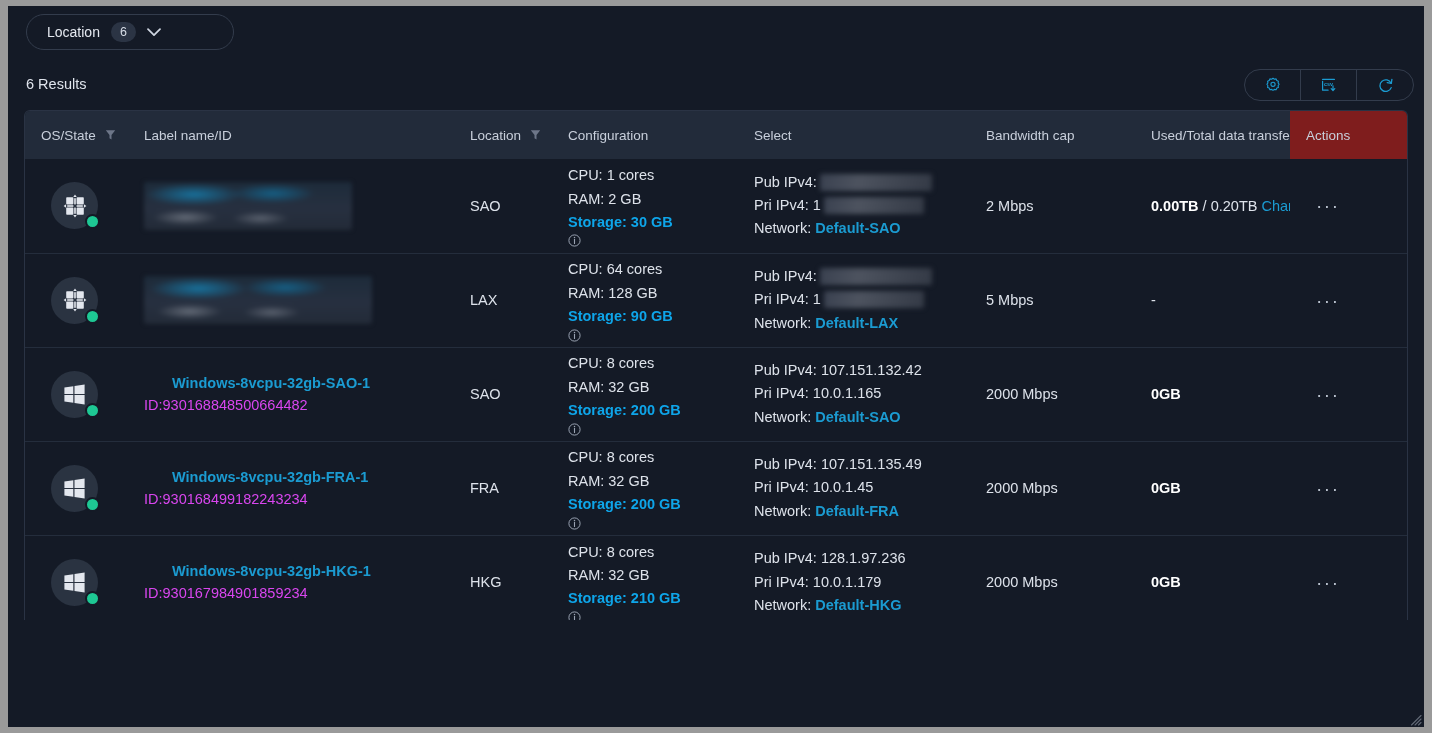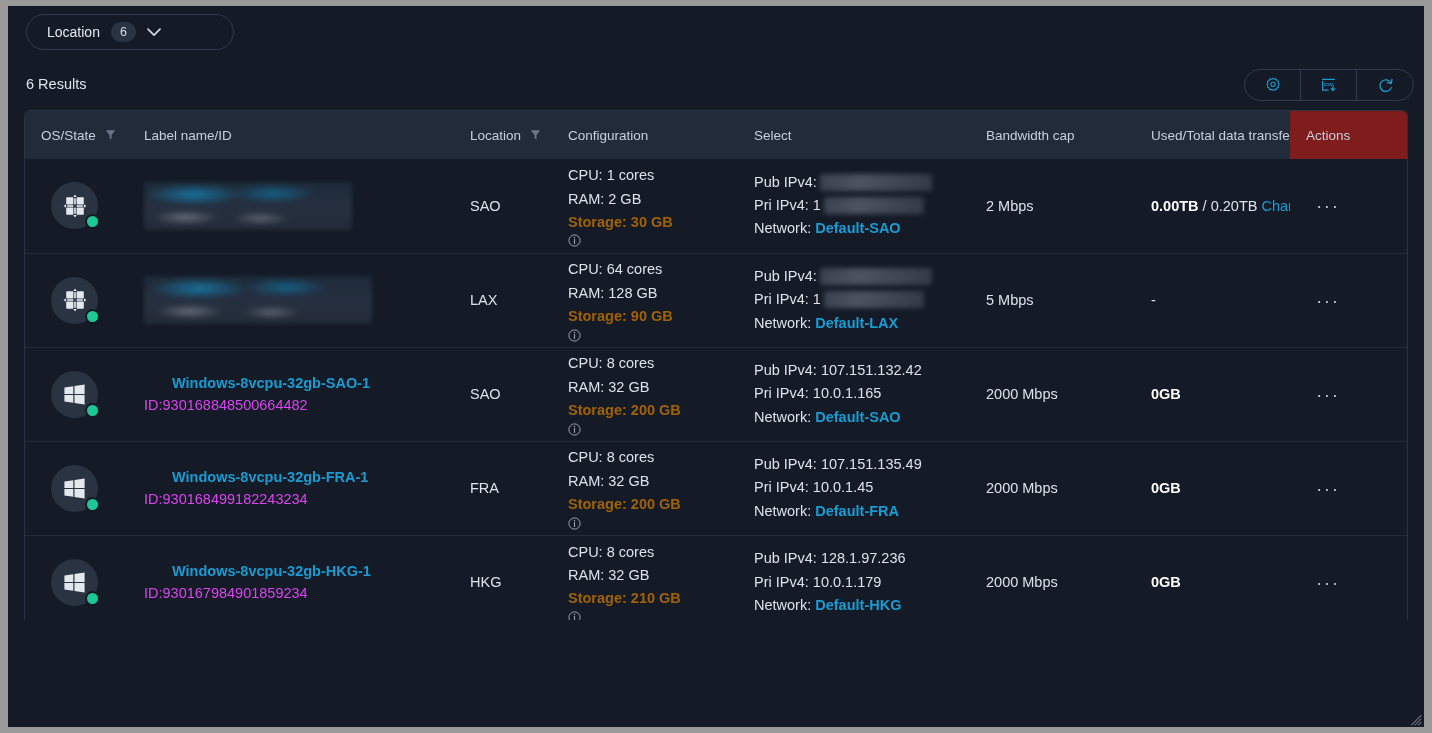--- a/index.html
+++ b/index.html
@@ -190,21 +190,21 @@
       radial-gradient(ellipse 46px 11px at 20% 74%, rgba(150,156,166,0.55), rgba(150,156,166,0) 72%),
       radial-gradient(ellipse 40px 10px at 56% 76%, rgba(140,146,158,0.5), rgba(140,146,158,0) 72%),
       linear-gradient(180deg, #1d2b3a 0%, #273040 55%, #232b38 100%);
     filter: blur(2.2px);
   }
   .redacted.wide { width: 228px; }
 
   
   .conf-line { line-height: 1.62; white-space: nowrap; }
   .storage {
-    color: #a16207; font-weight: bold;
+    color: #0ea5e9; font-weight: bold;
     display: inline-flex; align-items: center; gap: 7px;
     cursor: pointer;
   }
 
   
   .net-line { line-height: 1.62; white-space: nowrap; display: flex; align-items: center; }
   .net-link { color: #1b9bd1; font-weight: bold; cursor: pointer; }
   .ip-redacted {
     display: inline-block; width: 112px; height: 17px;
     margin-left: 3px; border-radius: 2px;

